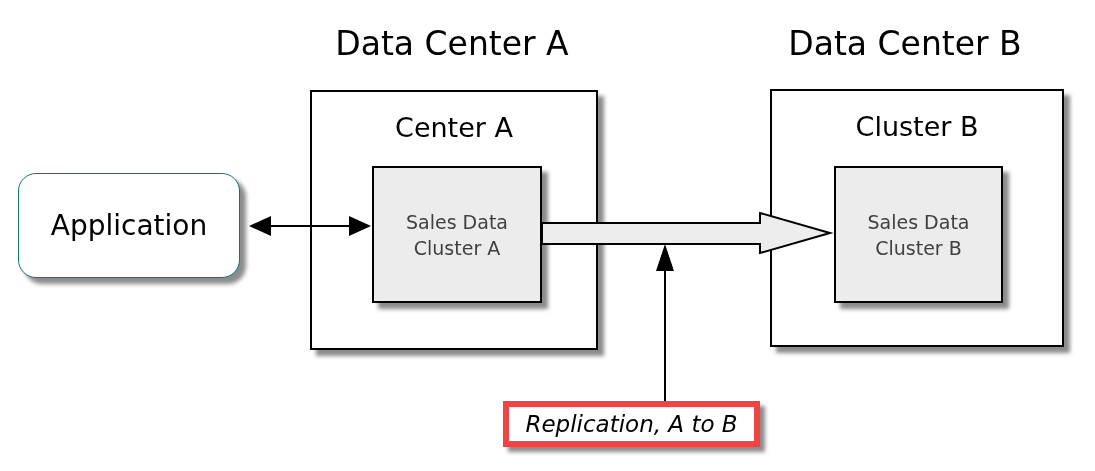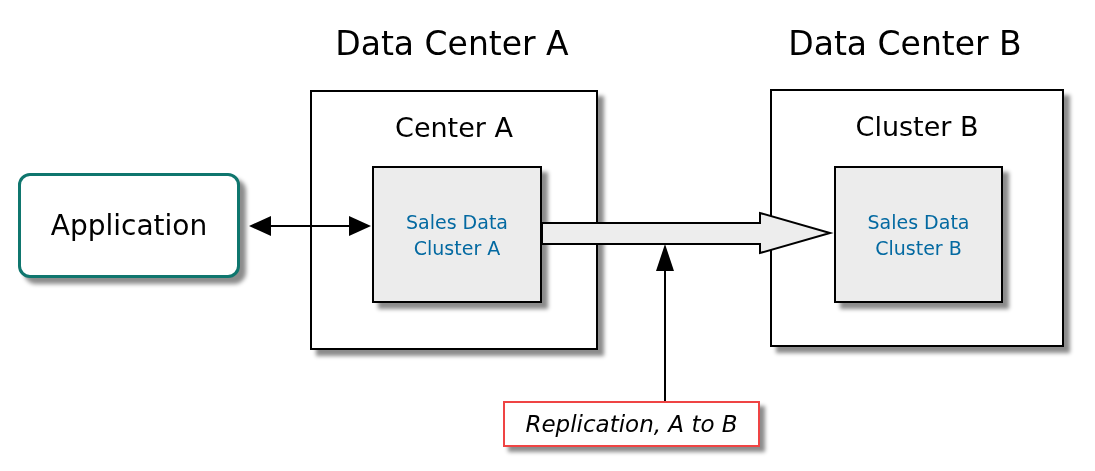--- a/index.html
+++ b/index.html
@@ -54,51 +54,51 @@
     display: flex;
     flex-direction: column;
     align-items: center;
     justify-content: center;
   }
   #bucket-a { left: 372px; top: 166px; width: 170px; height: 137px; }
   #bucket-b { left: 834px; top: 166px; width: 169px; height: 137px; }
   .bucket-line {
     font-size: 19px;
     line-height: 26px;
-    color: #0369a1;
+    color: #404040;
     text-align: center;
     white-space: nowrap;
   }
   #app-access {
     position: absolute;
     left: 18px; top: 173px;
     width: 222px; height: 105px;
     box-sizing: border-box;
     background: #ffffff;
-    border: 3px solid #0f766e;
-    border-radius: 12px;
+    border: 1px solid #0f766e;
+    border-radius: 18px;
     box-shadow: 6px 6px 4px #8c8c8c;
     display: flex;
     flex-direction: column;
     justify-content: center;
   }
   .app-line {
     font-size: 28px;
     line-height: 40px;
     color: #000000;
     text-align: center;
     white-space: nowrap;
   }
   #replication-label-box {
     position: absolute;
     left: 503px; top: 401px;
     width: 257px; height: 46px;
     box-sizing: border-box;
     background: #ffffff;
-    border: 2px solid #ef4444;
+    border: 6px solid #ef4444;
     box-shadow: 5px 5px 4px #8c8c8c;
     display: flex;
     align-items: center;
     justify-content: center;
   }
   .replication-text {
     font-size: 23px;
     font-style: italic;
     color: #000000;
     white-space: nowrap;

